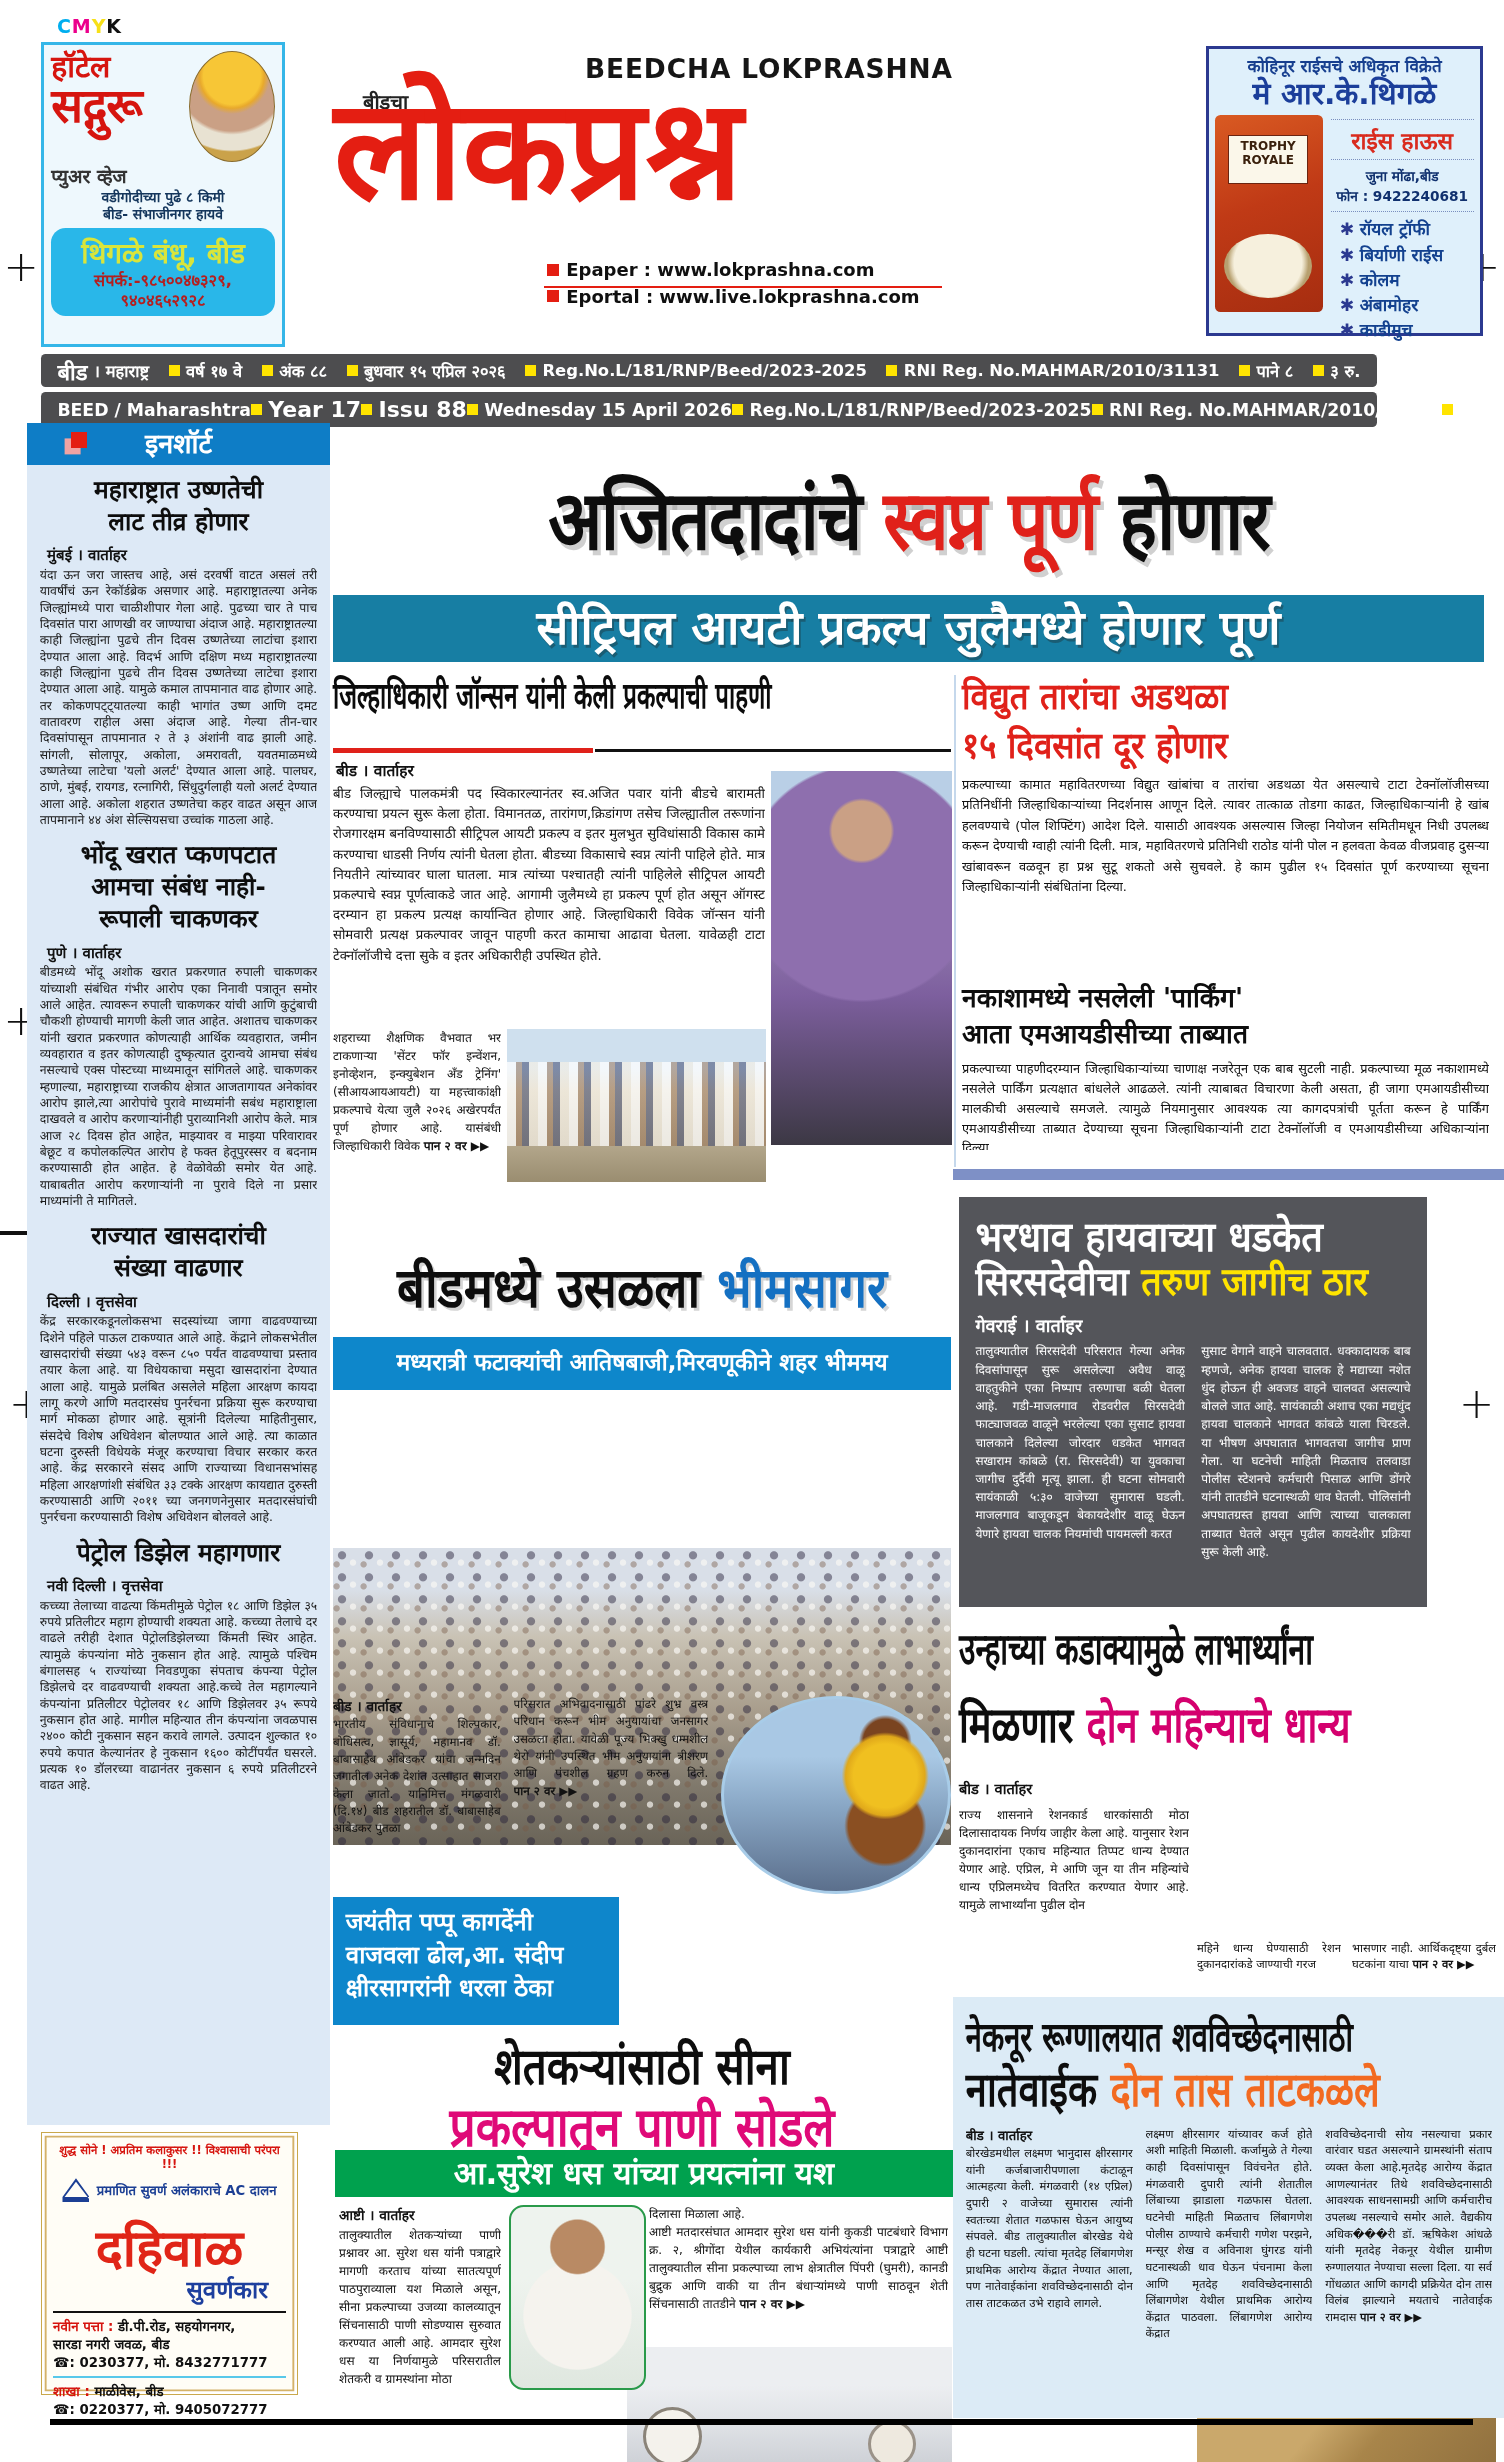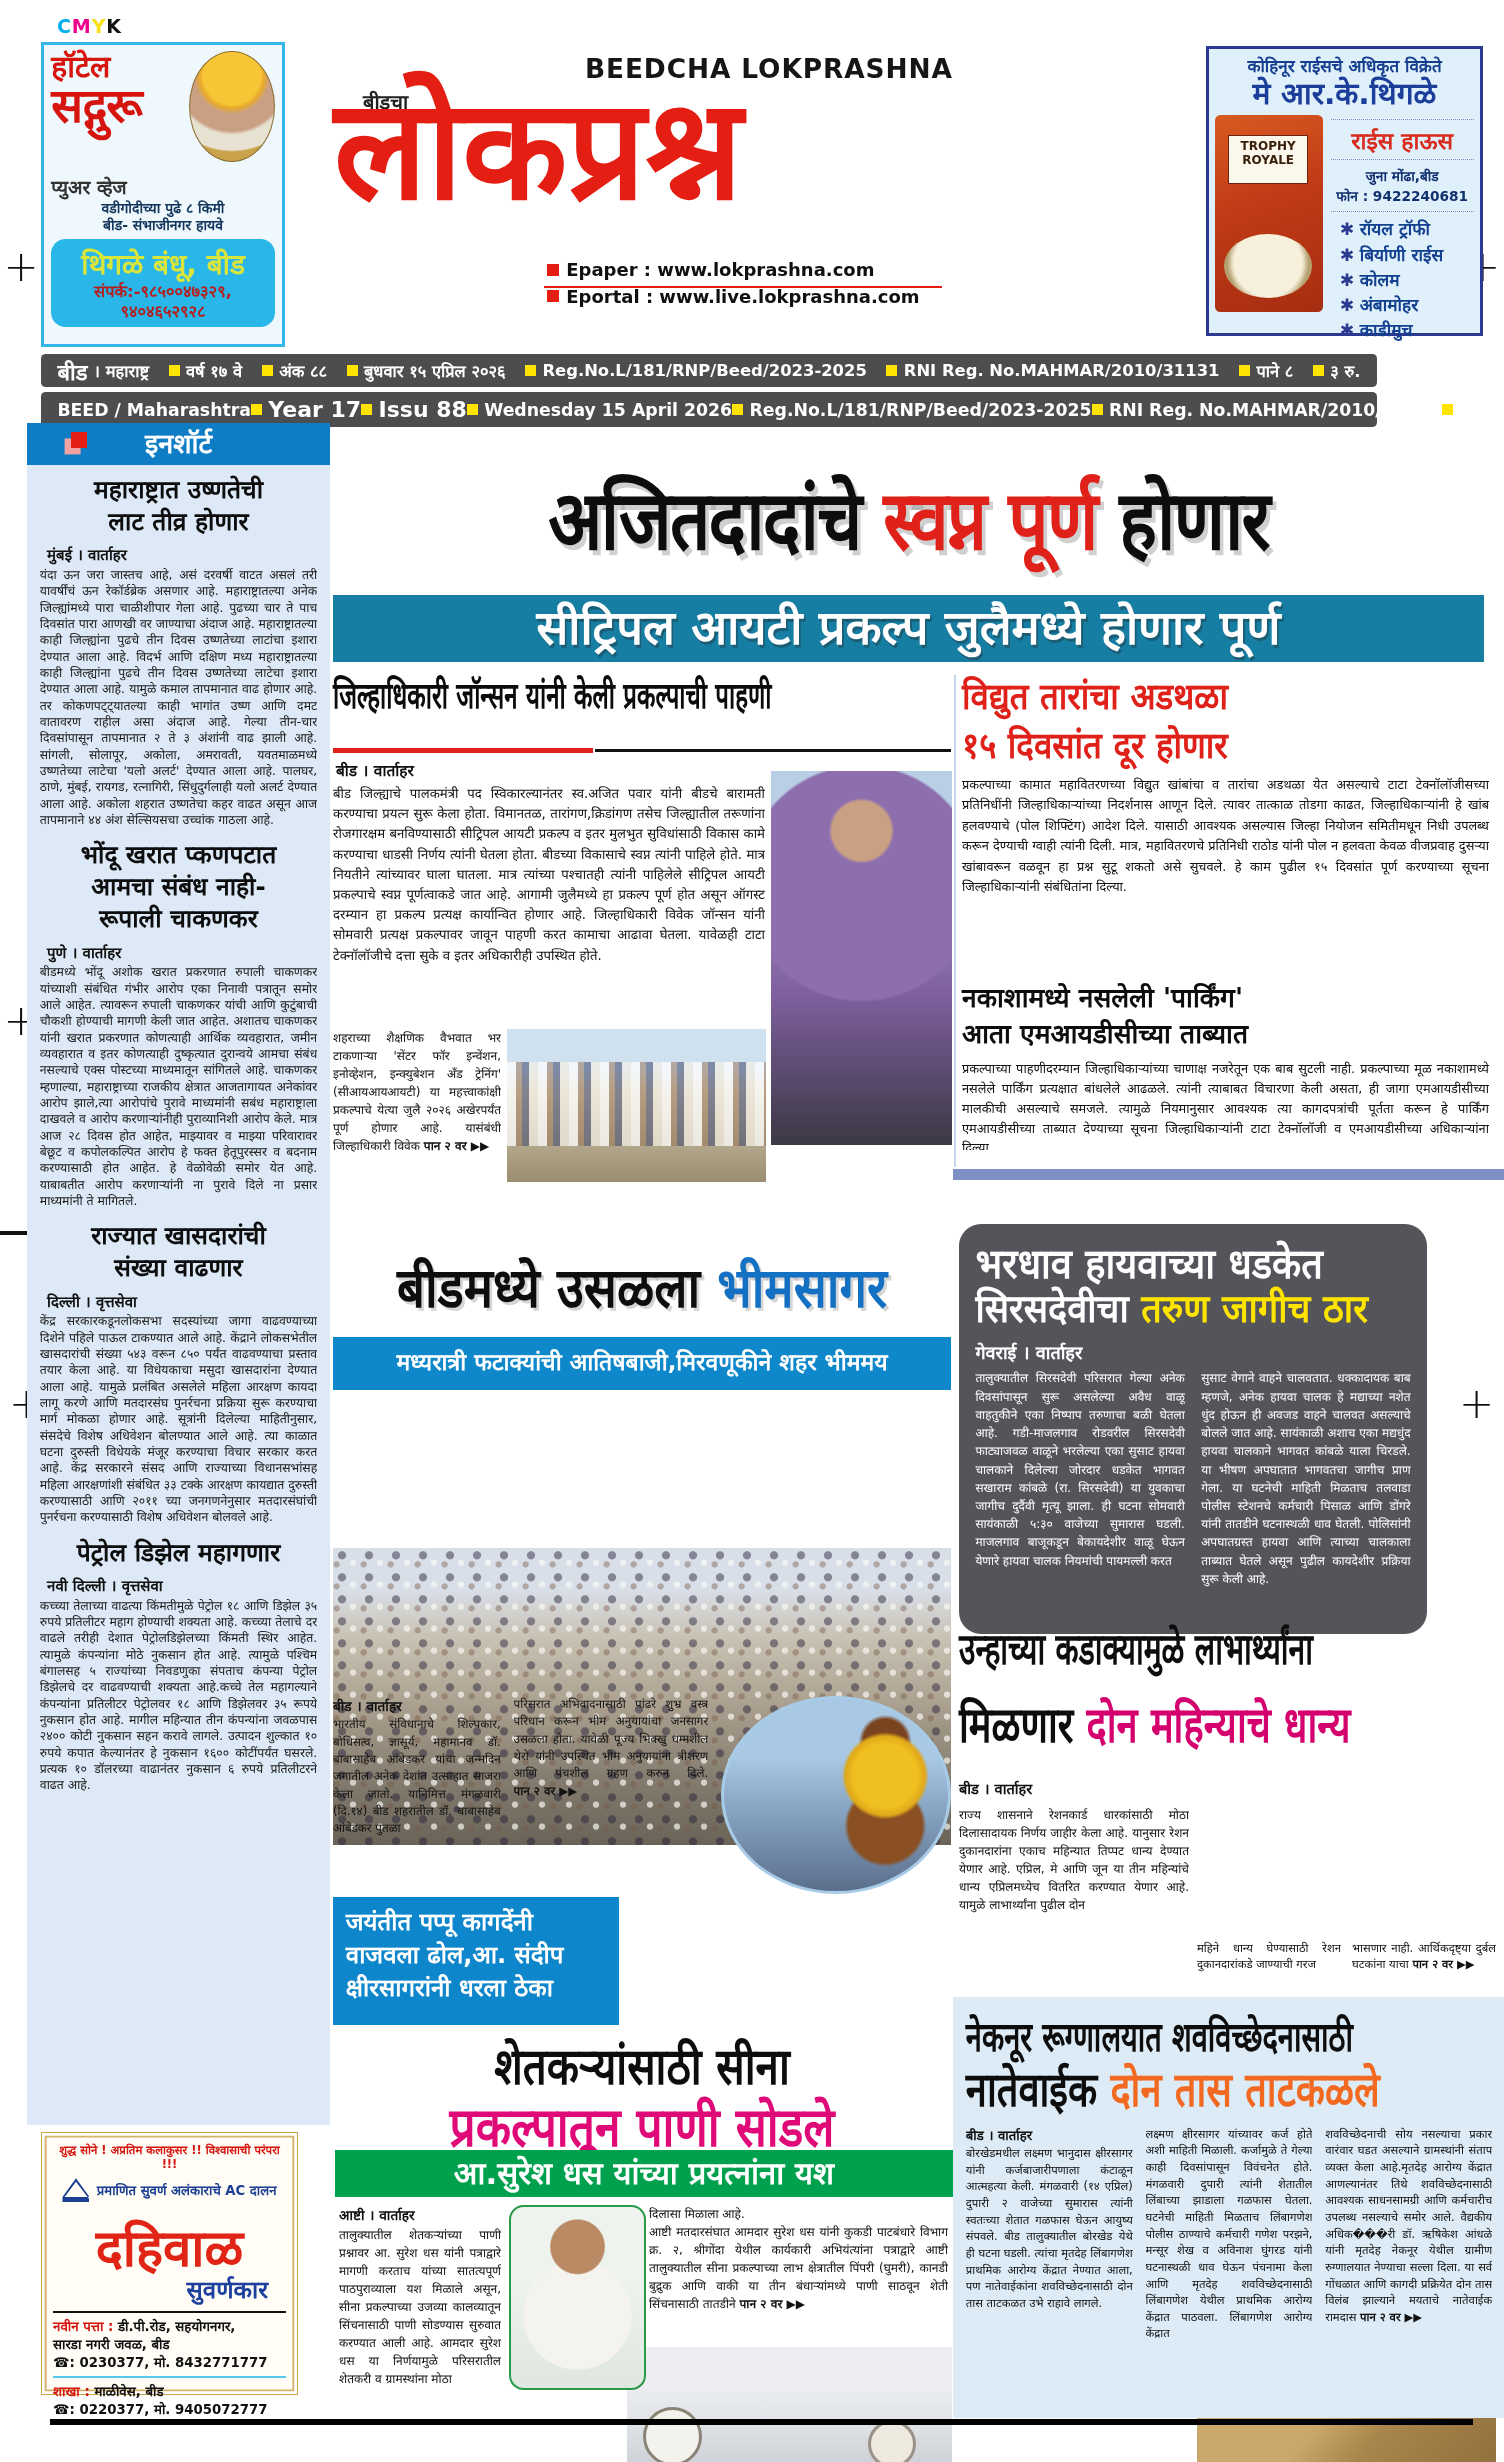--- a/index.html
+++ b/index.html
@@ -16,21 +16,21 @@
   .dash{background:#111;height:3.6px;width:38px;}
 
   
   .hotel-ad{left:41px;top:42px;width:244px;height:305px;border:3.6px solid #35b6e8;background:#eef8fd;
             padding:5.5px 7.3px;box-sizing:border-box;}
   .hotel-row1{display:flex;justify-content:space-between;}
   .hotel-t1{color:#d6150f;font-size:30px;font-weight:800;line-height:1.05;}
   .hotel-t2{color:#d6150f;font-size:47px;font-weight:800;line-height:1.0;letter-spacing:-0.9px;}
   .hotel-face{width:84px;height:109px;border-radius:50%;border:1.8px solid #8a6d2f;
       background:radial-gradient(circle at 50% 22%,#f7c636 0 30%,#e8a92c 34%,#caa085 40% 58%,#e8e2d2 62% 78%,#caa24a 80%);}
-  .hotel-veg{font-size:19px;font-weight:800;color:#333;margin-top:12px;}
+  .hotel-veg{font-size:19px;font-weight:800;color:#333;margin-top:1px;}
   .hotel-row2{display:flex;align-items:center;gap:7.3px;margin-top:1.8px;}
   .bp-logo{width:57px;height:67px;background:#ffd400;border-radius:3.6px;display:flex;flex-direction:column;
            align-items:center;justify-content:center;border-bottom:7.3px solid #1d3c8f;}
   .bp-ring{width:27px;height:27px;border:6.4px solid #1d3c8f;border-radius:50%;}
   .bp-txt{font-size:9px;font-weight:800;color:#1d3c8f;text-align:center;line-height:1.05;margin-top:1.8px;}
   .hotel-brand{color:#d6150f;font-size:26.4px;font-weight:800;}
   .hotel-addr{font-size:14px;font-weight:800;color:#14365c;text-align:center;line-height:1.25;}
   .hotel-cyan{margin-top:4.6px;background:#29b7e9;border-radius:14.6px;text-align:center;padding:4.6px 3.6px;}
   .hotel-owner{color:#d9e53b;font-size:28px;font-weight:800;}
   .hotel-phone{color:#b41f1f;font-size:16.4px;font-weight:800;line-height:1.25;}
@@ -131,22 +131,22 @@
   
   .power{left:962px;top:673px;width:527px;}
   .power-h{font-size:33px;font-weight:800;color:#e0211a;line-height:1.32;transform:scaleY(1.1);transform-origin:left top;}
   .power-body{margin-top:14.6px;height:193px;font-size:12.8px;line-height:1.6;overflow:hidden;}
   .power-sub{margin-top:12.8px;font-size:26.4px;font-weight:800;color:#0d0d0d;line-height:1.35;}
   .power-body2{margin-top:7.3px;height:91px;font-size:12.8px;line-height:1.55;overflow:hidden;}
   .vrule{left:954px;top:675px;width:1.8px;height:492px;background:#c5d8ec;}
   .blue-strip{left:953px;top:1169px;width:552px;height:11px;background:#7e90c6;}
 
   
-  .gray-box{left:959px;top:1224px;width:468px;height:410px;background:#54555a;color:#fff;
-     padding:14.6px 16.4px;box-sizing:border-box;border-radius:22px;}
+  .gray-box{left:959px;top:1197px;width:468px;height:410px;background:#54555a;color:#fff;
+     padding:14.6px 16.4px;box-sizing:border-box;}
   .gb-h1{font-size:38px;font-weight:800;line-height:1.22;transform:scaleY(1.08);transform-origin:left top;}
   .gb-h2{font-size:36px;font-weight:800;line-height:1.22;transform:scaleY(1.08);transform-origin:left top;}
   .gb-h2 .yel{color:#ffe400;}
   .gb-by{font-size:18px;font-weight:800;margin:11px 0 5.5px 0;}
   .gb-cols{display:flex;gap:16.4px;}
   .gb-col{flex:1;height:226px;overflow:hidden;font-size:12px;line-height:1.52;}
 
   
   .bhim-head{left:333px;top:1249px;width:618px;font-size:49px;font-weight:800;color:#0d0d0d;white-space:nowrap;
      text-align:center;transform:scaleY(1.12);transform-origin:center top;text-shadow:2.7px 2.7px 0 rgba(150,150,150,.4);}

